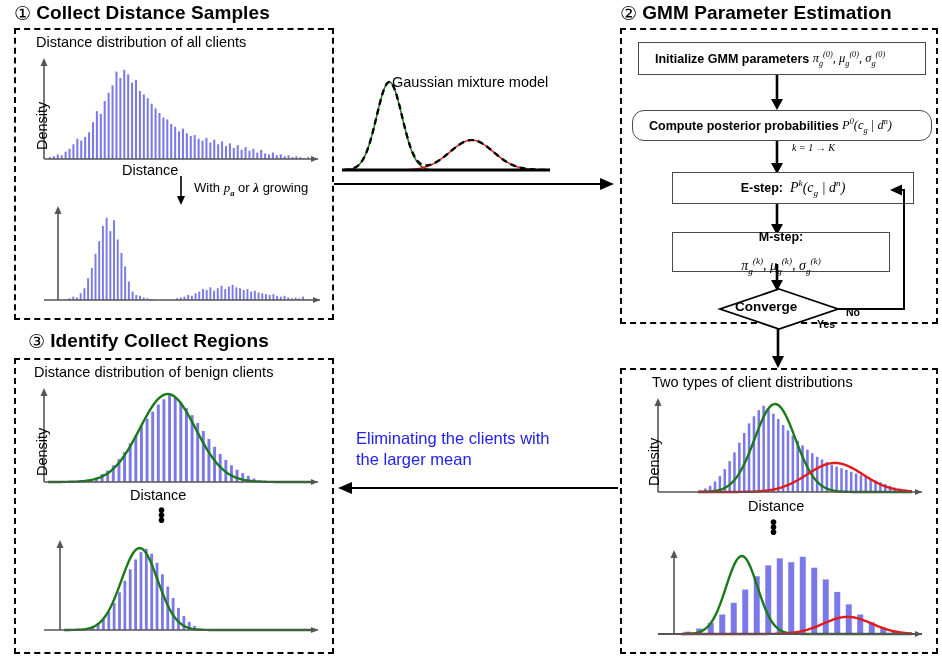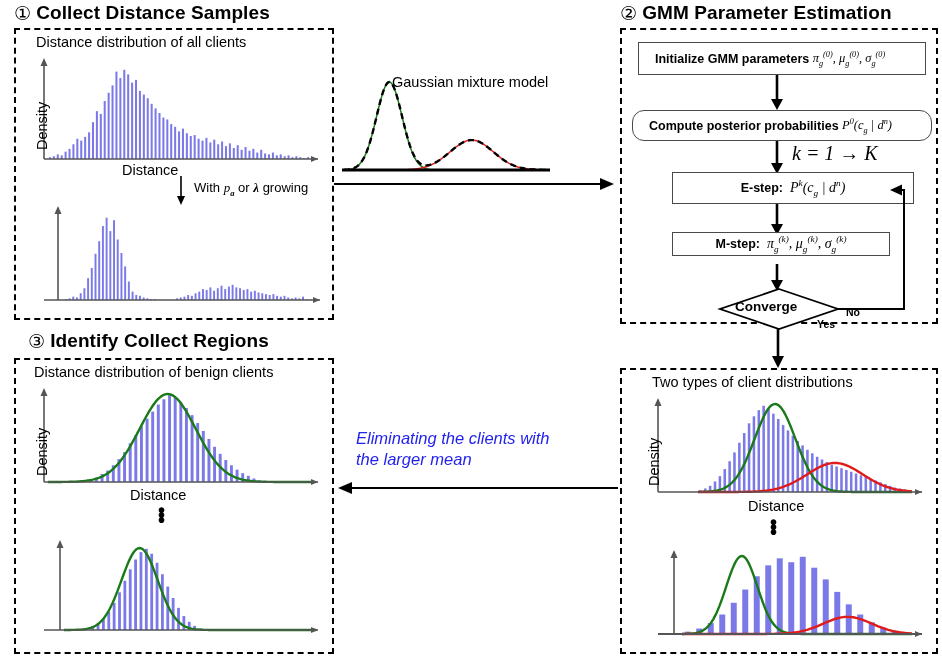--- a/index.html
+++ b/index.html
@@ -275,35 +275,35 @@
   <span>Compute posterior probabilities</span>&nbsp;
   <span class="mth">
     <span>P</span><sup>0</sup>(c<sub>g</sub>&nbsp;|&nbsp;d<sup>n</sup>)
   </span>
 </div>
 
 <svg class="abs" style="left:771px;top:141px;" width="14" height="34">
   <line x1="6" y1="0" x2="6" y2="24" stroke="#000" stroke-width="2.6"></line>
   <polygon points="6,33 0,22 12,22" fill="#000"></polygon>
 </svg>
-<div class="abs mth" style="left:792px;top:142px;font-size:20px;">k = 1 → K</div>
+<div class="abs mth" style="left:792px;top:142px;font-size:10px;">k = 1 → K</div>
 
 <div class="abs fbox" style="left:672px;top:172px;width:242px;height:32px;">
   <span>E-step:</span>&nbsp;&nbsp;
   <span class="mth" style="font-size:14px;">
     <span>P</span><sup>k</sup>(c<sub>g</sub>&nbsp;|&nbsp;d<sup>n</sup>)
   </span>
 </div>
 
 <svg class="abs" style="left:771px;top:204px;" width="14" height="32">
   <line x1="6" y1="0" x2="6" y2="22" stroke="#000" stroke-width="2.6"></line>
   <polygon points="6,31 0,20 12,20" fill="#000"></polygon>
 </svg>
 
-<div class="abs fbox" style="left:672px;top:232px;width:218px;height:24px;">
+<div class="abs fbox" style="left:672px;top:232px;width:218px;height:40px;flex-direction:column;">
   <span>M-step:</span>&nbsp;&nbsp;
   <span class="mth" style="font-size:14px;">
     <span>π</span><sub>g</sub><sup>(k)</sup>,
     <span>μ</span><sub>g</sub><sup>(k)</sup>,
     <span>σ</span><sub>g</sub><sup>(k)</sup>
   </span>
 </div>
 
 <svg class="abs" style="left:771px;top:264px;" width="14" height="28">
   <line x1="6" y1="0" x2="6" y2="18" stroke="#000" stroke-width="2.6"></line>
@@ -507,21 +507,21 @@
       <rect x="170.56" y="94.36" width="2.79" height="1.64" fill="#7b79e8"></rect>
       <rect x="175.92" y="95.18" width="2.79" height="0.82" fill="#7b79e8"></rect>
       <path d="M 36.00 95.99 L 37.58 95.98 L 39.15 95.97 L 40.73 95.96 L 42.30 95.94 L 43.88 95.92 L 45.45 95.89 L 47.02 95.85 L 48.60 95.80 L 50.17 95.73 L 51.75 95.64 L 53.33 95.53 L 54.90 95.38 L 56.48 95.19 L 58.05 94.95 L 59.63 94.65 L 61.20 94.27 L 62.77 93.81 L 64.35 93.24 L 65.92 92.55 L 67.50 91.72 L 69.08 90.74 L 70.65 89.58 L 72.22 88.22 L 73.80 86.64 L 75.38 84.83 L 76.95 82.76 L 78.53 80.43 L 80.10 77.83 L 81.67 74.96 L 83.25 71.81 L 84.83 68.40 L 86.40 64.74 L 87.97 60.87 L 89.55 56.82 L 91.13 52.62 L 92.70 48.34 L 94.28 44.02 L 95.85 39.74 L 97.42 35.57 L 99.00 31.57 L 100.57 27.82 L 102.15 24.40 L 103.72 21.37 L 105.30 18.80 L 106.88 16.73 L 108.45 15.23 L 110.03 14.31 L 111.60 14.00 L 113.18 14.31 L 114.75 15.23 L 116.32 16.73 L 117.90 18.80 L 119.47 21.37 L 121.05 24.40 L 122.63 27.82 L 124.20 31.57 L 125.78 35.57 L 127.35 39.74 L 128.93 44.02 L 130.50 48.34 L 132.07 52.62 L 133.65 56.82 L 135.22 60.87 L 136.80 64.74 L 138.38 68.40 L 139.95 71.81 L 141.53 74.96 L 143.10 77.83 L 144.68 80.43 L 146.25 82.76 L 147.82 84.83 L 149.40 86.64 L 150.97 88.22 L 152.55 89.58 L 154.13 90.74 L 155.70 91.72 L 157.28 92.55 L 158.85 93.24 L 160.43 93.81 L 162.00 94.27 L 163.57 94.65 L 165.15 94.95 L 166.73 95.19 L 168.30 95.38 L 169.88 95.53 L 171.45 95.64 L 173.02 95.73 L 174.60 95.80 L 176.18 95.85 L 177.75 95.89 L 179.32 95.92 L 180.90 95.94 L 182.48 95.96 L 184.05 95.97 L 185.63 95.98 L 187.20 95.99 L 188.77 95.99 L 190.35 95.99 L 191.93 96.00 L 193.50 96.00 L 195.07 96.00 L 196.65 96.00 L 198.23 96.00 L 199.80 96.00 L 201.38 96.00 L 202.95 96.00 L 204.52 96.00 L 206.10 96.00 L 207.68 96.00 L 209.25 96.00 L 210.82 96.00 L 212.40 96.00 L 213.98 96.00 L 215.55 96.00 L 217.13 96.00 L 218.70 96.00 L 220.27 96.00 L 221.85 96.00 L 223.43 96.00 L 225.00 96.00 L 226.57 96.00 L 228.15 96.00 L 229.73 96.00 L 231.30 96.00 L 232.88 96.00 L 234.45 96.00 L 236.02 96.00 L 237.60 96.00 L 239.18 96.00 L 240.75 96.00 L 242.32 96.00 L 243.90 96.00 L 245.48 96.00 L 247.05 96.00 L 248.63 96.00 L 250.20 96.00 L 251.77 96.00 L 253.35 96.00 L 254.93 96.00 L 256.50 96.00 L 258.07 96.00 L 259.65 96.00 L 261.23 96.00 L 262.80 96.00 L 264.38 96.00 L 265.95 96.00 L 267.52 96.00 L 269.10 96.00 L 270.68 96.00 L 272.25 96.00 L 273.82 96.00 L 275.40 96.00 L 276.98 96.00 L 278.55 96.00 L 280.13 96.00 L 281.70 96.00 L 283.27 96.00 L 284.85 96.00 L 286.43 96.00 L 288.00 96.00" fill="none" stroke="#1a7a1a" stroke-width="2.4"></path>
     </g>
   <line x1="16" y1="96" x2="290" y2="96" stroke="#555" stroke-width="1.6"></line>
   <polygon points="290,96 283,93 283,99" fill="#555"></polygon>
   <line x1="32" y1="96" x2="32" y2="8" stroke="#555" stroke-width="1.6"></line>
   <polygon points="32,6 28.5,14 35.5,14" fill="#555"></polygon>
 </svg>
 
-<div class="abs elim" style="left:356px;top:428px;font-style:italic;">
+<div class="abs elim" style="left:356px;top:428px;">
   <span>Eliminating the clients with</span><br>
   <span>the larger mean</span>
 </div>
 
 <svg class="abs" style="left:336px;top:480px;" width="282" height="16">
   <line x1="14" y1="8" x2="282" y2="8" stroke="#000" stroke-width="2.2"></line>
   <polygon points="2,8 16,2 16,14" fill="#000"></polygon>
 </svg>
 
 </body></html>

